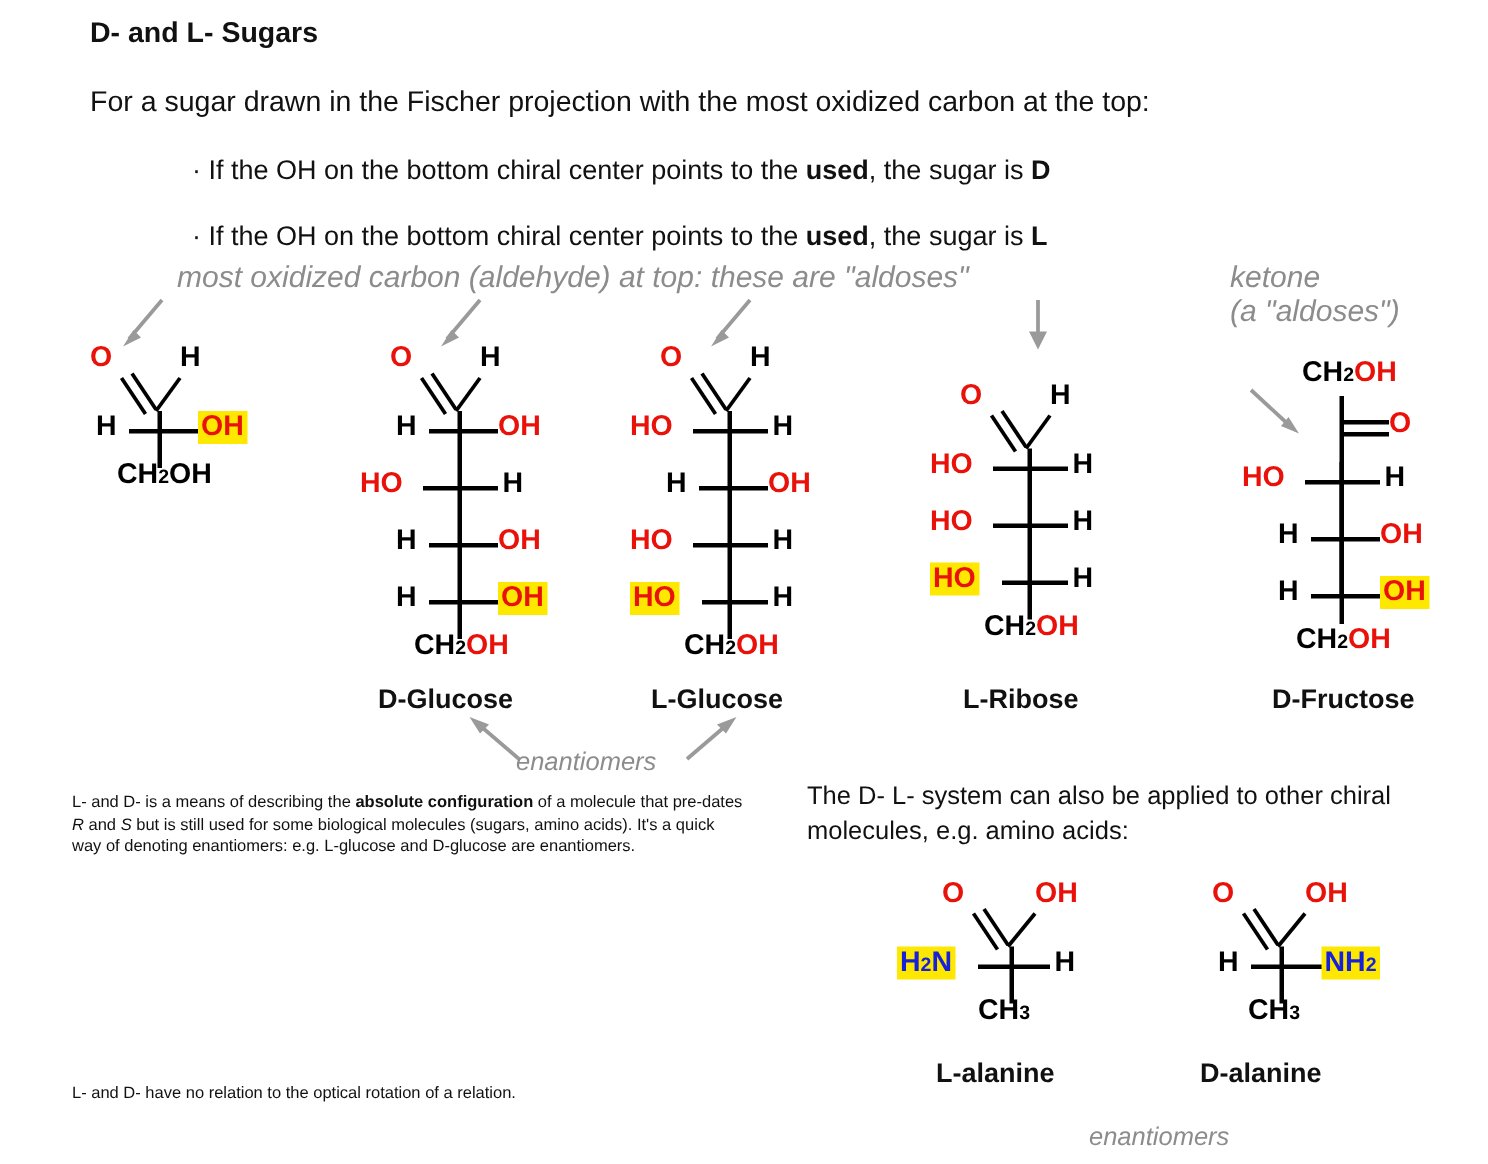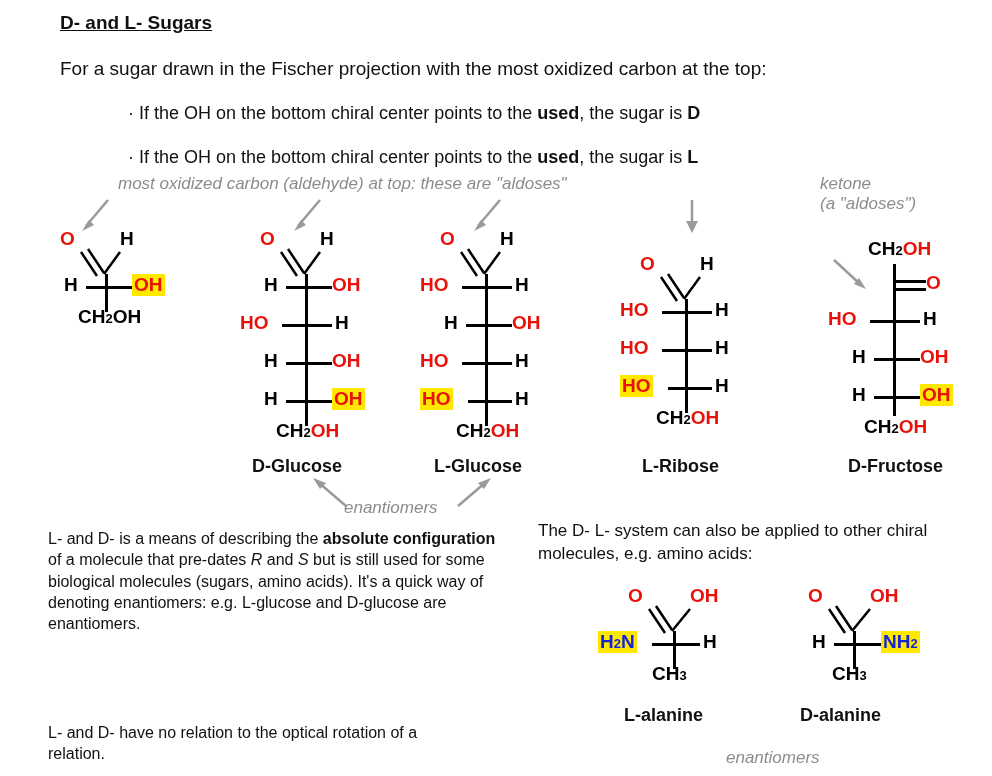--- a/index.html
+++ b/index.html
@@ -11,22 +11,22 @@
     position:relative;
     overflow:hidden;
   }
   .abs{position:absolute;}
   .title{
     font-size:19px;font-weight:bold;color:#111;
   }
   .lead{font-size:19px;color:#111;}
   .bullet{font-size:18px;color:#111;}
   .bullet b{font-weight:bold;}
-  .note{font-size:17px;color:#8c8c8c;font-style:italic;white-space:pre-line;line-height:1.15;}
-  .para{font-size:16px;color:#111;line-height:1.33;}
+  .note{font-size:20px;color:#8c8c8c;font-style:italic;white-space:pre-line;line-height:1.15;}
+  .para{font-size:11px;color:#111;line-height:1.33;}
   .para b{font-weight:bold;}
   .para i{font-style:italic;}
   .cap{font-size:18px;font-weight:bold;color:#111;}
   .enant{font-size:17px;color:#8c8c8c;font-style:italic;}
 
   
   .mol{position:absolute;}
   .lbl{position:absolute;font-size:19px;font-weight:bold;white-space:nowrap;}
   .red{color:#e8120a;}
   .blk{color:#000;}
@@ -34,21 +34,21 @@
   .hl{background:#ffe800;padding:0 2px;}
   .bond{position:absolute;background:#000;height:2.5px;}
   .vbond{position:absolute;background:#000;width:2.5px;}
   .sub{font-size:13px;}
   .arrowwrap{position:absolute;}
   svg{display:block;overflow:visible;}
 </style>
 </head>
 <body>
 
-<div class="abs title" style="left:60px;top:12px;text-decoration:underline;">D- and L- Sugars</div>
+<div class="abs title" style="left:60px;top:12px;">D- and L- Sugars</div>
 
 <div class="abs lead" style="left:60px;top:58px;">For a sugar drawn in the Fischer projection with the most oxidized carbon at the top:</div>
 
 <div class="abs bullet" style="left:128px;top:103px;">
   <span>· If the OH on the bottom chiral center points to the </span><b>used</b><span>, the sugar is </span><b>D</b>
 </div>
 
 <div class="abs bullet" style="left:128px;top:147px;">
   <span>· If the OH on the bottom chiral center points to the </span><b>used</b><span>, the sugar is </span><b>L</b>
 </div>

